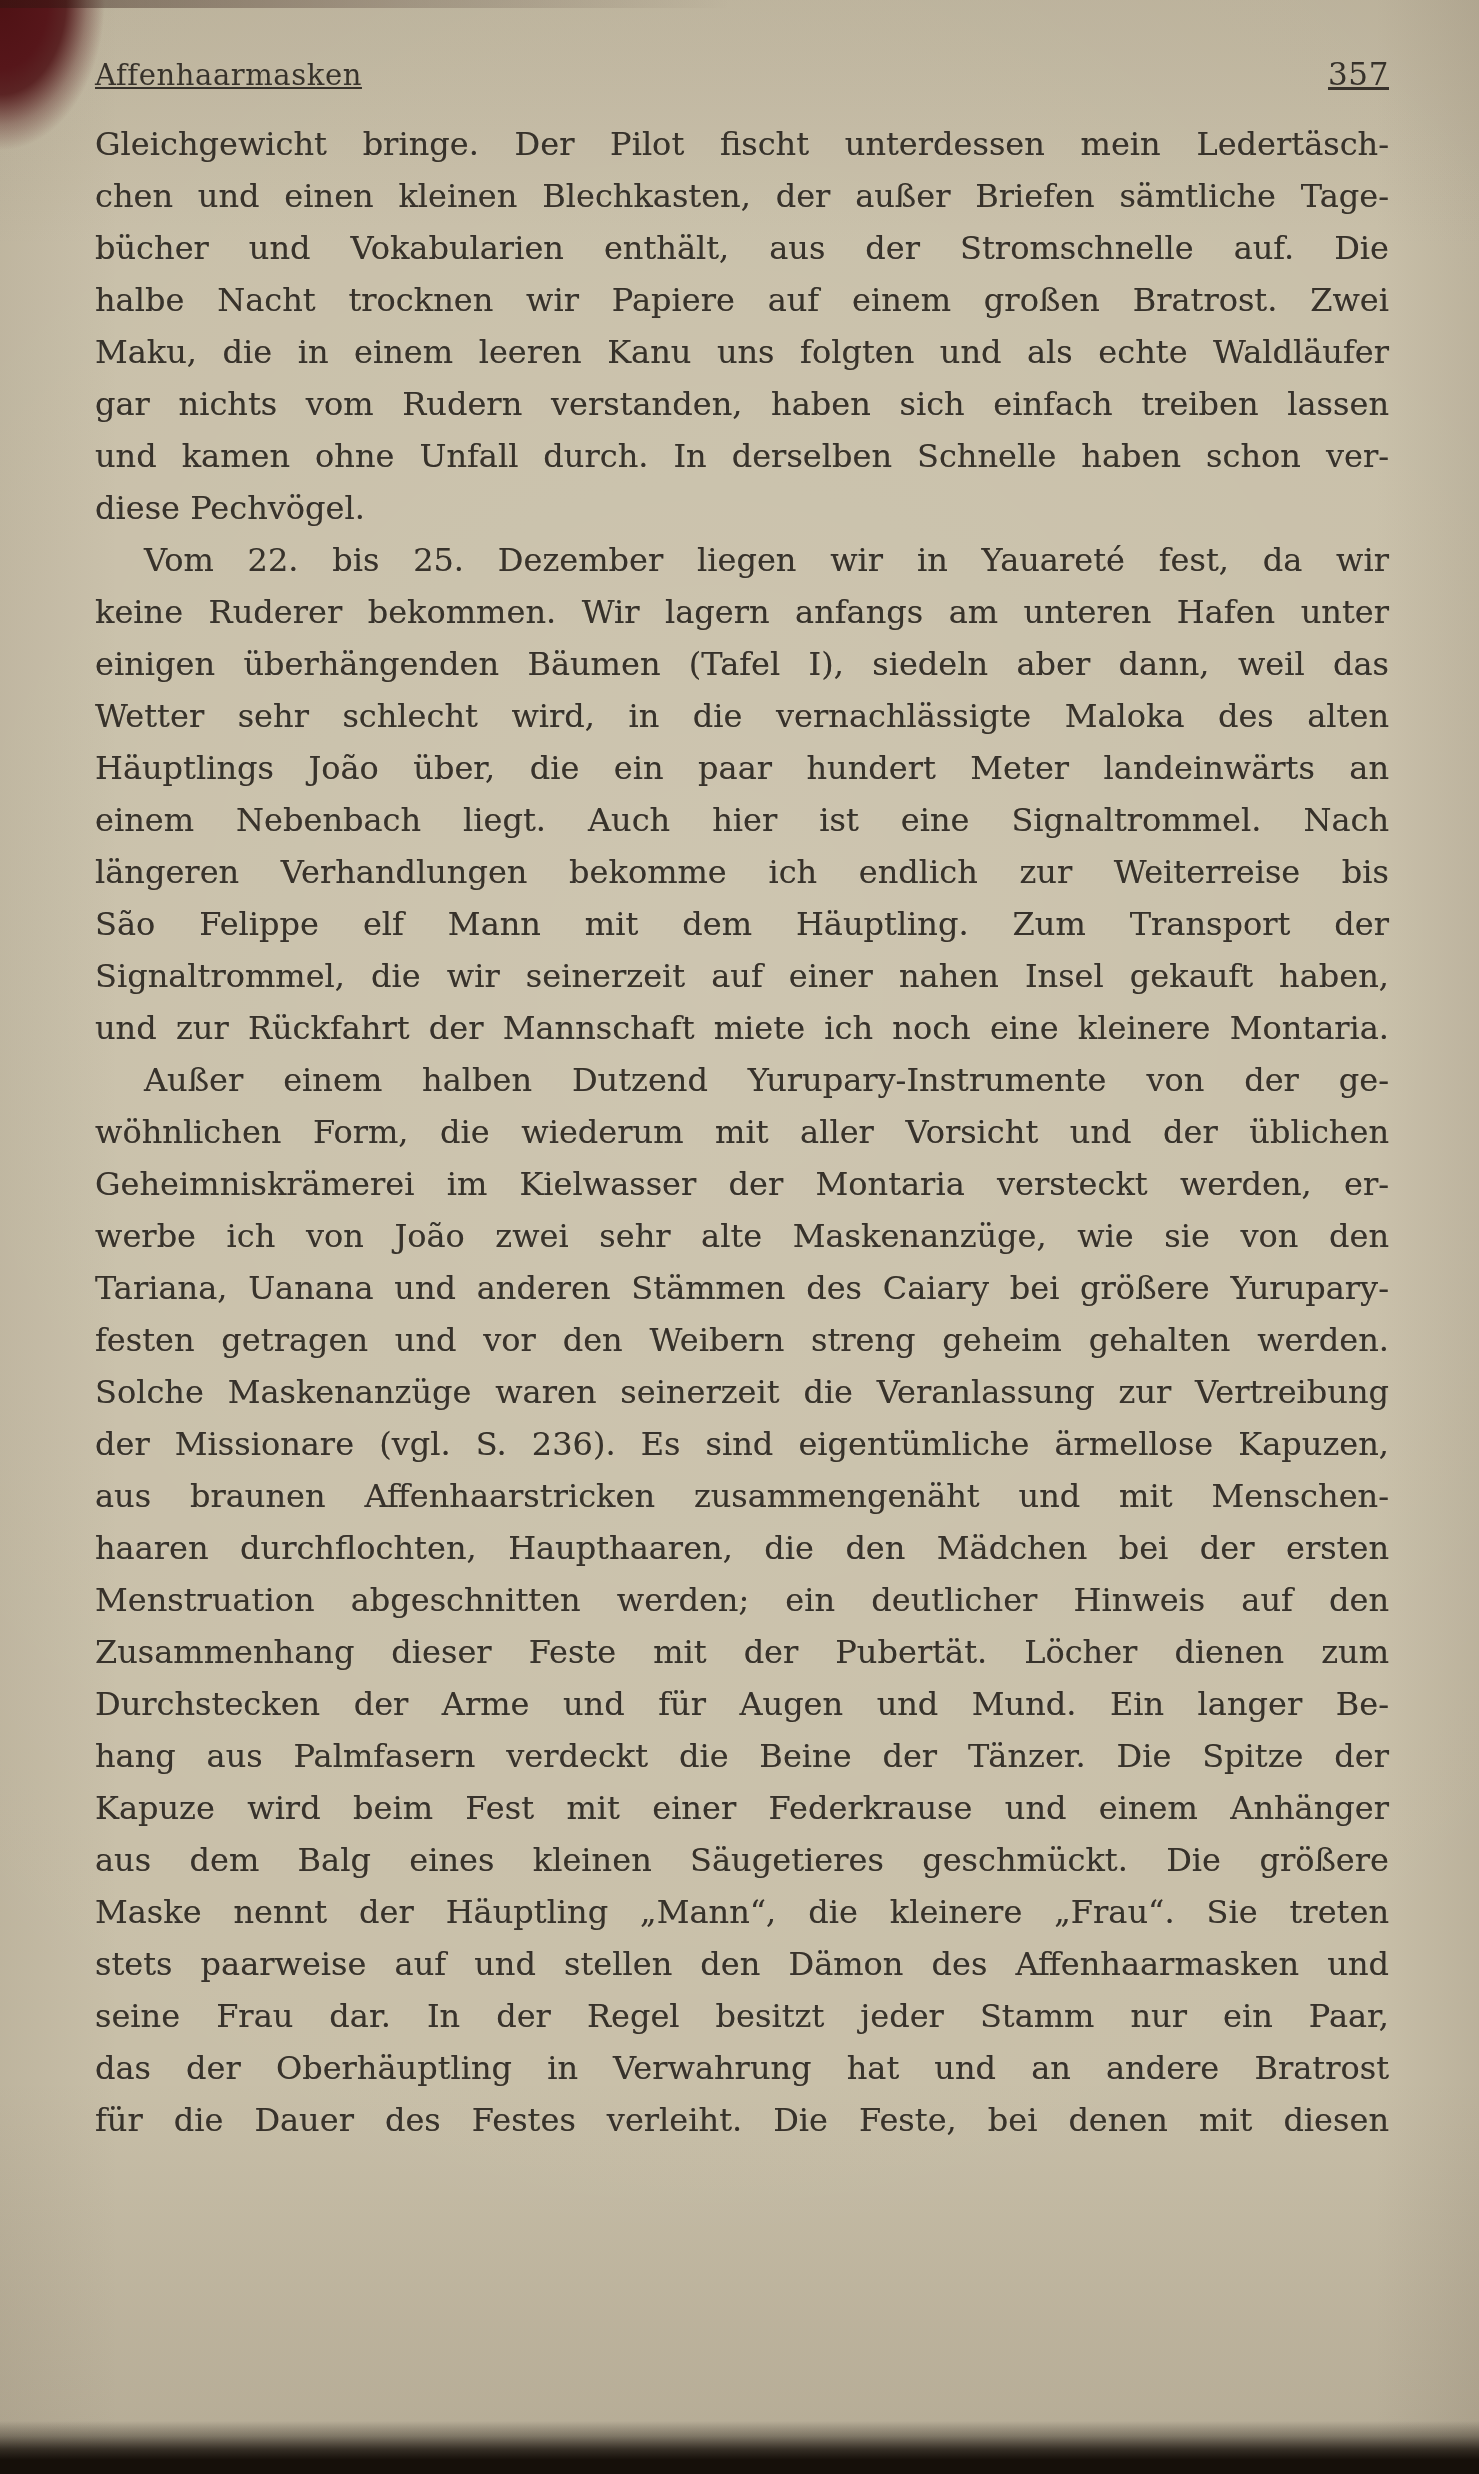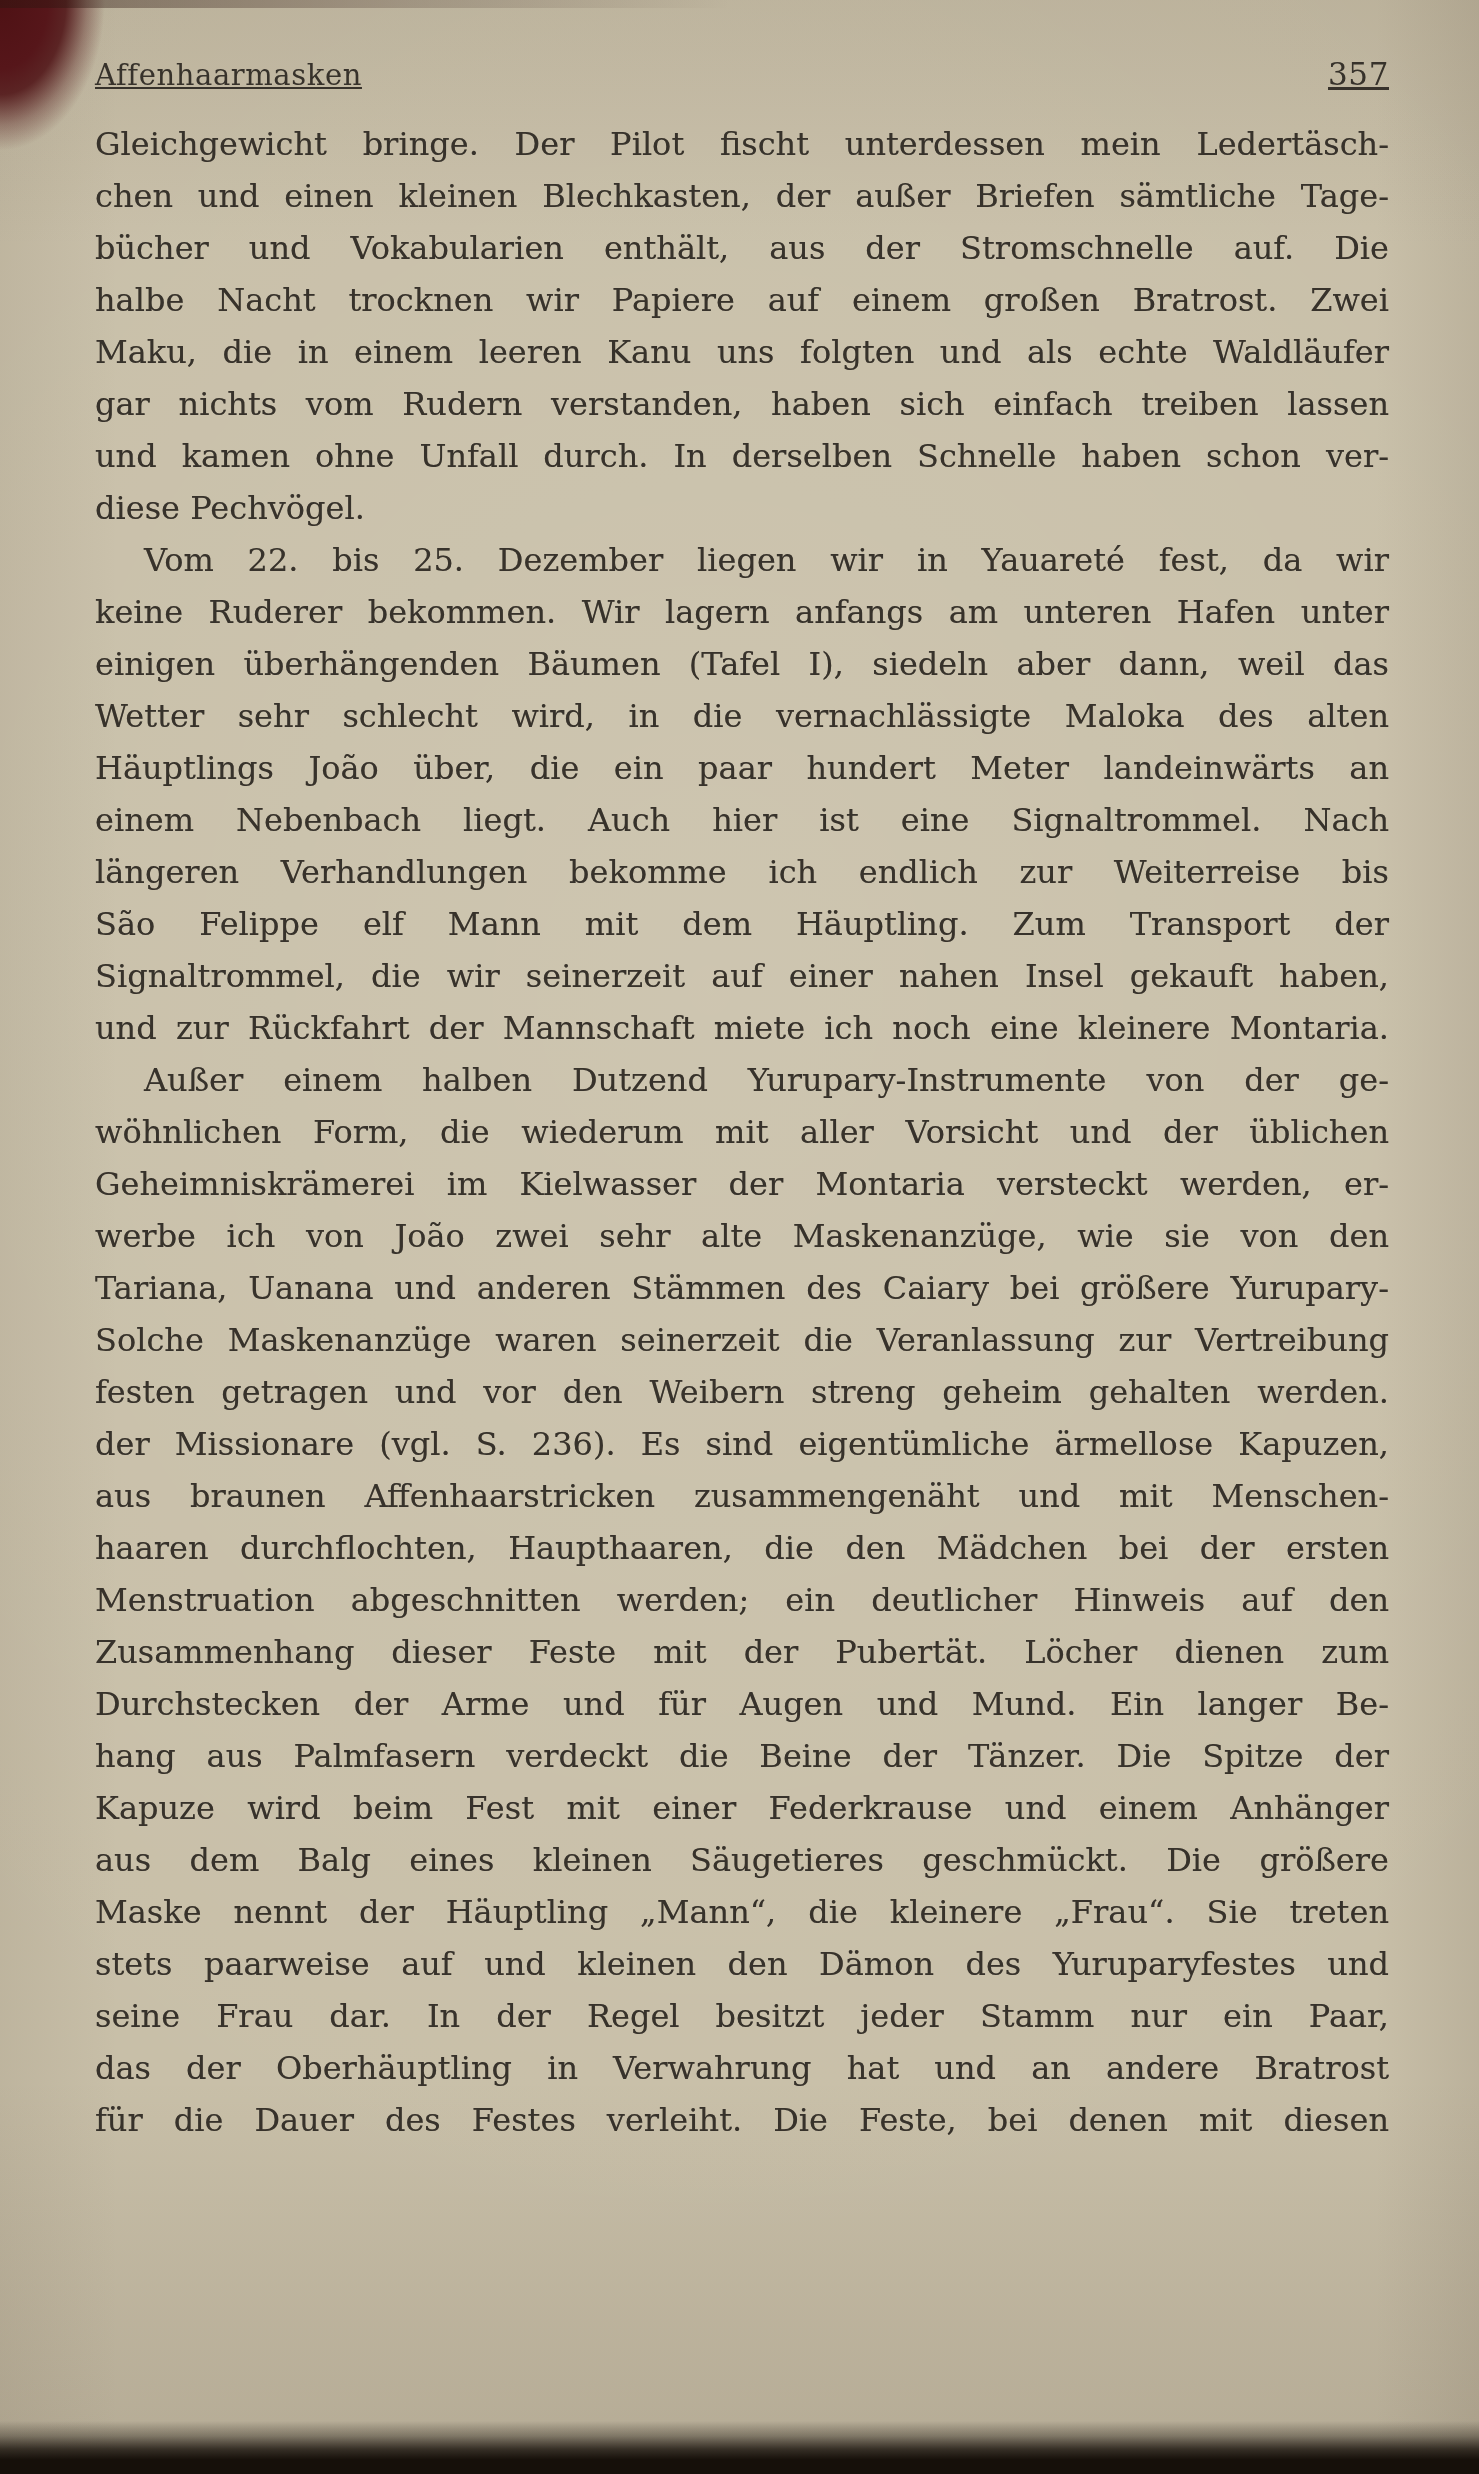--- a/index.html
+++ b/index.html
@@ -116,23 +116,23 @@
     <div class="line indent">Außer einem halben Dutzend Yurupary-Instrumente von der ge-</div>
 
     <div class="line">wöhnlichen Form, die wiederum mit aller Vorsicht und der üblichen</div>
 
     <div class="line">Geheimniskrämerei im Kielwasser der Montaria versteckt werden, er-</div>
 
     <div class="line">werbe ich von João zwei sehr alte Maskenanzüge, wie sie von den</div>
 
     <div class="line">Tariana, Uanana und anderen Stämmen des Caiary bei größere Yurupary-</div>
 
+    <div class="line">festen getragen und vor den Weibern streng geheim gehalten werden.</div>
+
     <div class="line">Solche Maskenanzüge waren seinerzeit die Veranlassung zur Vertreibung</div>
-
-    <div class="line">festen getragen und vor den Weibern streng geheim gehalten werden.</div>
 
     <div class="line">der Missionare (vgl. S. 236). Es sind eigentümliche ärmellose Kapuzen,</div>
 
     <div class="line">aus braunen Affenhaarstricken zusammengenäht und mit Menschen-</div>
 
     <div class="line">haaren durchflochten, Haupthaaren, die den Mädchen bei der ersten</div>
 
     <div class="line">Menstruation abgeschnitten werden; ein deutlicher Hinweis auf den</div>
 
     <div class="line">Zusammenhang dieser Feste mit der Pubertät. Löcher dienen zum</div>
@@ -140,21 +140,21 @@
     <div class="line">Durchstecken der Arme und für Augen und Mund. Ein langer Be-</div>
 
     <div class="line">hang aus Palmfasern verdeckt die Beine der Tänzer. Die Spitze der</div>
 
     <div class="line">Kapuze wird beim Fest mit einer Federkrause und einem Anhänger</div>
 
     <div class="line">aus dem Balg eines kleinen Säugetieres geschmückt. Die größere</div>
 
     <div class="line">Maske nennt der Häuptling „Mann“, die kleinere „Frau“. Sie treten</div>
 
-    <div class="line">stets paarweise auf und kleinen den Dämon des Yuruparyfestes und</div>
+    <div class="line">stets paarweise auf und stellen den Dämon des Affenhaarmasken und</div>
 
     <div class="line">seine Frau dar. In der Regel besitzt jeder Stamm nur ein Paar,</div>
 
     <div class="line">das der Oberhäuptling in Verwahrung hat und an andere Bratrost</div>
 
     <div class="line">für die Dauer des Festes verleiht. Die Feste, bei denen mit diesen</div>
   </div>
 
 <div class="edge-bottom"></div>
 

